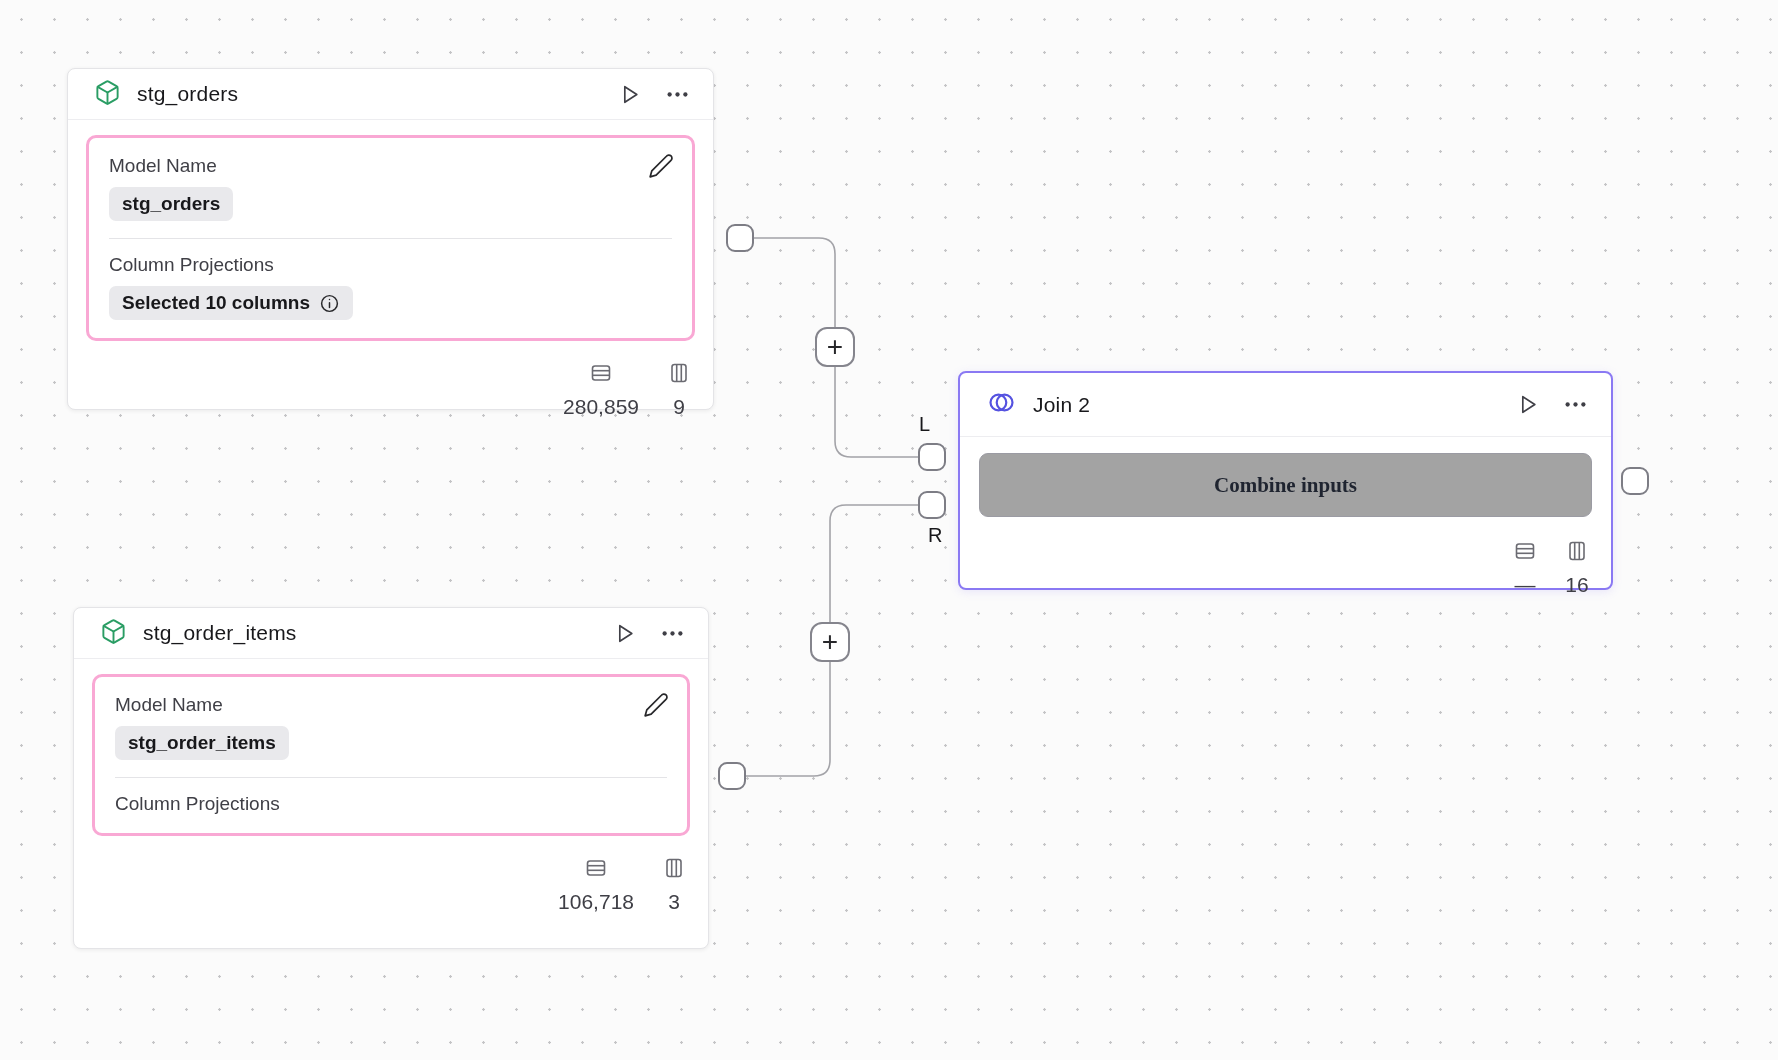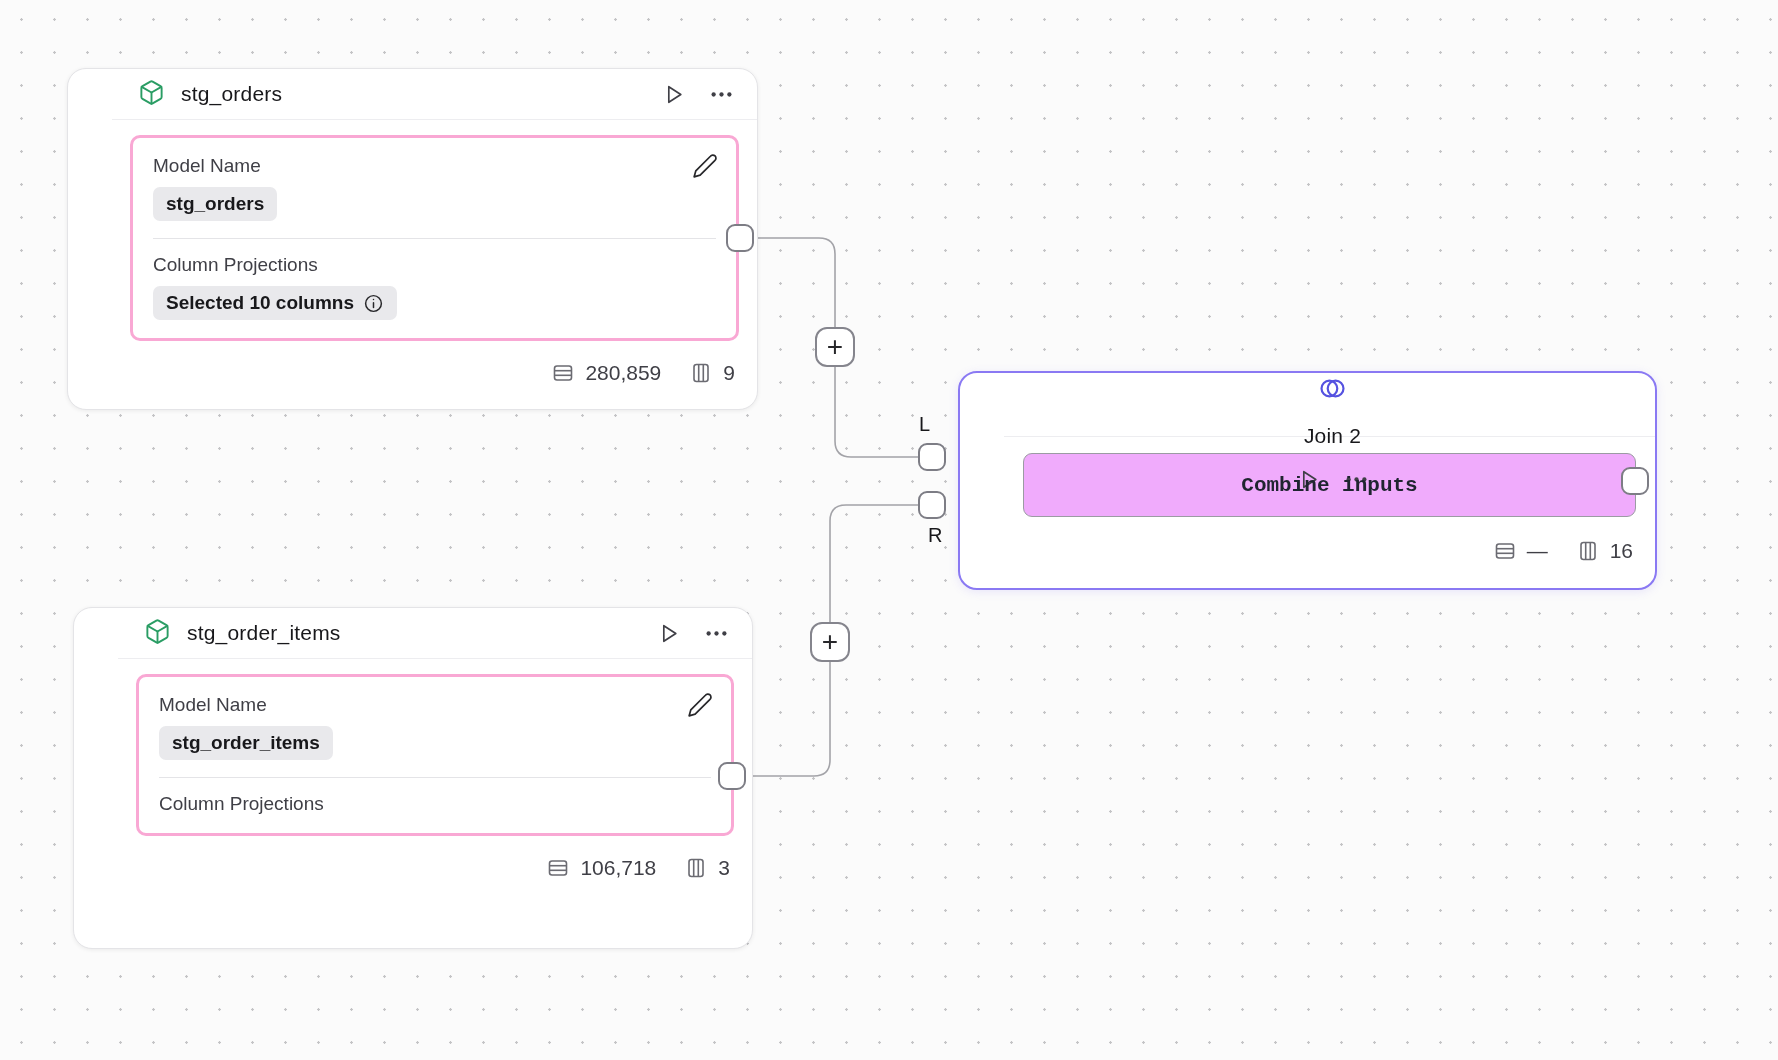--- a/index.html
+++ b/index.html
@@ -8,55 +8,55 @@
     background-color:#fbfbfb;
     background-image: radial-gradient(circle, #c4c4c6 1.15px, transparent 1.45px);
     background-size:33px 33px; background-position:5px 3px;
     font-family:"Liberation Sans", sans-serif;
     overflow:hidden; color:#18181b;
   }
   svg.wires { position:absolute; left:0; top:0; z-index:1; }
 
   .node {
     position:absolute; background:#ffffff; border:1px solid #e4e4e7;
-    border-radius:19px; box-shadow:0 1px 4px rgba(0,0,0,.07); z-index:2;padding-left:44px;
+    border-radius:8px; box-shadow:0 1px 4px rgba(0,0,0,.07); z-index:2;
   }
   #node-stg-orders      { left:67px;  top:68px;  width:645px; height:340px; }
   #node-stg-order-items { left:73px;  top:607px; width:634px; height:340px; }
   #node-join            { left:958px; top:371px; width:651px; height:215px;
                           border:2px solid #8a79f3; box-shadow:0 2px 10px rgba(138,121,243,.16); }
 
   .node-header { display:flex; align-items:center; height:50px; padding:0 20px 0 26px;
                  gap:16px; border-bottom:1px solid #ededf0; }
-  #node-join .node-header { height:63px;flex-direction:column; }
+  #node-join .node-header { height:63px; }
   .node-title { font-size:21px; font-weight:500; color:#18181b; flex:1;
                 white-space:nowrap; letter-spacing:.2px; }
   .header-actions { display:flex; align-items:center; gap:18px; }
   .icon-btn { background:none; border:none; padding:2px; cursor:pointer; display:flex;
               align-items:center; justify-content:center; }
 
   .inner-card { position:relative; margin:15px 18px 0; border:3px solid #f9a8d4;
                 border-radius:10px; padding:17px 20px 18px; background:#fff; }
   .field-label { font-size:19px; color:#3f3f46; }
   .badge { display:inline-flex; align-items:center; gap:9px; background:#e9e9ec;
            border:none; border-radius:7px; padding:6px 13px; font-size:19px; font-weight:700;
            color:#18181b; margin-top:10px; font-family:"Liberation Sans", sans-serif; cursor:pointer; }
   .card-divider { border:none; border-top:1px solid #e4e4e7; margin:17px 0 15px; }
   .edit-btn { position:absolute; right:16px; top:13px; }
 
   .node-stats { display:flex; align-items:center; justify-content:flex-end; gap:28px;
                 padding:0 22px; margin-top:20px; font-size:21px; color:#3f3f46; }
-  .stat { display:flex; align-items:center; gap:10px; }
+  .stat { display:flex; align-items:center; gap:10px;flex-direction:column; }
   .stat svg { display:block; }
 
   .combine-btn { display:flex; align-items:center; justify-content:center;
                  margin:16px 19px 2px; height:64px; width:calc(100% - 38px);
-                 background:#f0abfc; border:1px solid #9b9ba3; border-radius:9px;
+                 background:#a3a3a3; border:1px solid #9b9ba3; border-radius:9px;
                  font-size:21px; font-weight:700; color:#1f2430; cursor:pointer;
-                 font-family:Liberation Mono, monospace; box-sizing:border-box; }
+                 font-family:Liberation Serif, serif; box-sizing:border-box; }
   #node-join .node-stats { margin-top:22px; }
 
   .port { position:absolute; width:28px; height:28px; background:#fff;
           border:2px solid #7d7d85; border-radius:9px; box-sizing:border-box;
           z-index:3; cursor:crosshair; }
   #port-out-orders { left:726px;  top:224px; }
   #port-out-items  { left:718px;  top:762px; }
   #port-join-left  { left:918px;  top:443px; }
   #port-join-right { left:918px;  top:491px; }
   #port-join-out   { left:1621px; top:467px; }

